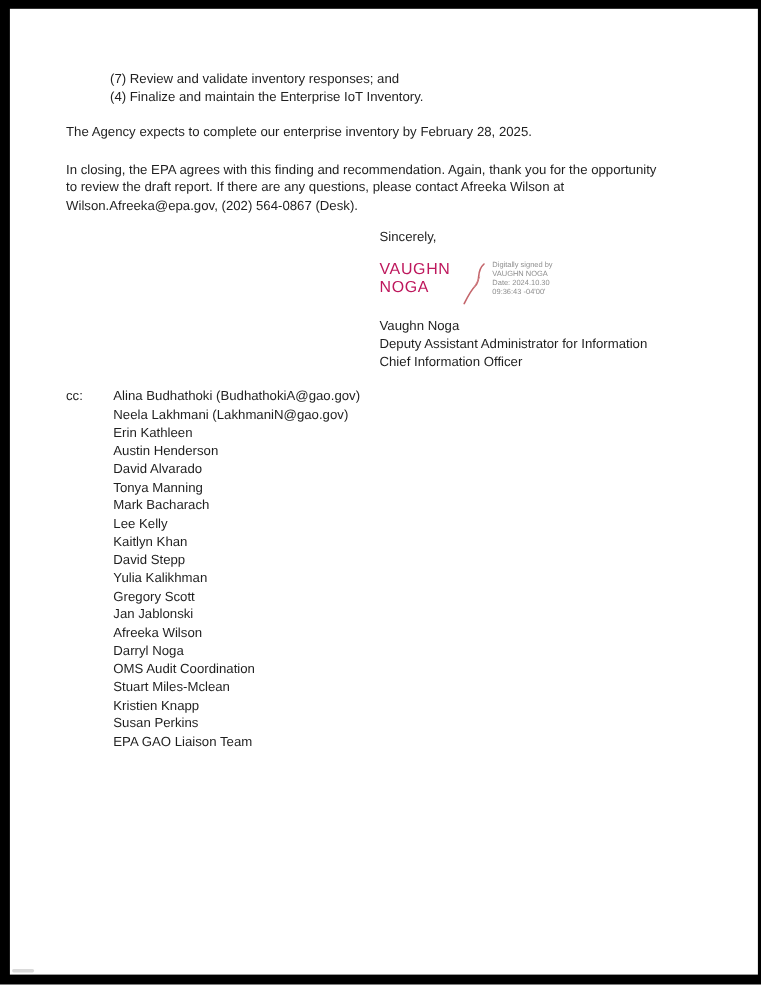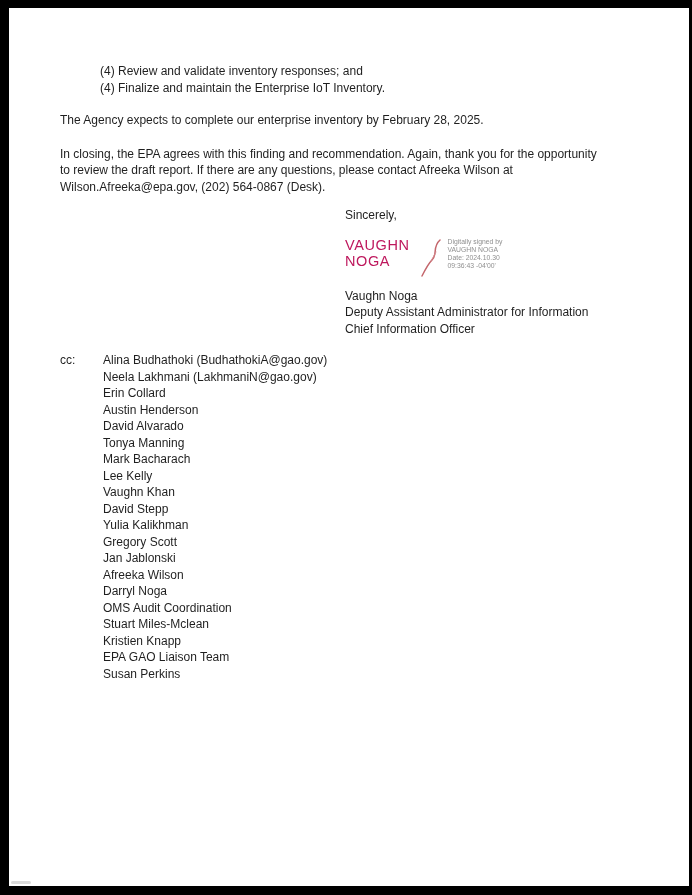--- a/index.html
+++ b/index.html
@@ -47,21 +47,21 @@
     background:#b5b5b5; opacity:0.5;
     border-radius:2px;
   }
 </style>
 </head>
 <body>
 
 <div class="page">
 
   <div class="numbered-list">
-      <div class="line">(4) Review and validate inventory responses; and</div>
+      <div class="line">(7) Review and validate inventory responses; and</div>
       <div class="line">(4) Finalize and maintain the Enterprise IoT Inventory.</div>
     </div>
 
   <p class="para-deadline">The Agency expects to complete our enterprise inventory by February 28, 2025.</p>
 
   <div class="closing-para">
       <div class="line">In closing, the EPA agrees with this finding and recommendation. Again, thank you for the opportunity</div>
       <div class="line">to review the draft report. If there are any questions, please contact Afreeka Wilson at</div>
       <div class="line">Wilson.Afreeka@epa.gov, (202) 564-0867 (Desk).</div>
     </div>
@@ -91,35 +91,35 @@
         <div class="line">Deputy Assistant Administrator for Information</div>
         <div class="line">Chief Information Officer</div>
       </div>
   </div>
 
   <div class="cc-section">
     <div class="cc-label">cc:</div>
     <div class="cc-list">
         <div class="line">Alina Budhathoki (BudhathokiA@gao.gov)</div>
         <div class="line">Neela Lakhmani (LakhmaniN@gao.gov)</div>
-        <div class="line">Erin Collard</div>
+        <div class="line">Erin Kathleen</div>
         <div class="line">Austin Henderson</div>
         <div class="line">David Alvarado</div>
         <div class="line">Tonya Manning</div>
         <div class="line">Mark Bacharach</div>
         <div class="line">Lee Kelly</div>
-        <div class="line">Vaughn Khan</div>
+        <div class="line">Kaitlyn Khan</div>
         <div class="line">David Stepp</div>
         <div class="line">Yulia Kalikhman</div>
         <div class="line">Gregory Scott</div>
         <div class="line">Jan Jablonski</div>
         <div class="line">Afreeka Wilson</div>
         <div class="line">Darryl Noga</div>
         <div class="line">OMS Audit Coordination</div>
         <div class="line">Stuart Miles-Mclean</div>
         <div class="line">Kristien Knapp</div>
+        <div class="line">Susan Perkins</div>
         <div class="line">EPA GAO Liaison Team</div>
-        <div class="line">Susan Perkins</div>
       </div>
   </div>
 
   <div class="scan-artifact"></div>
 </div>
 
 </body></html>

